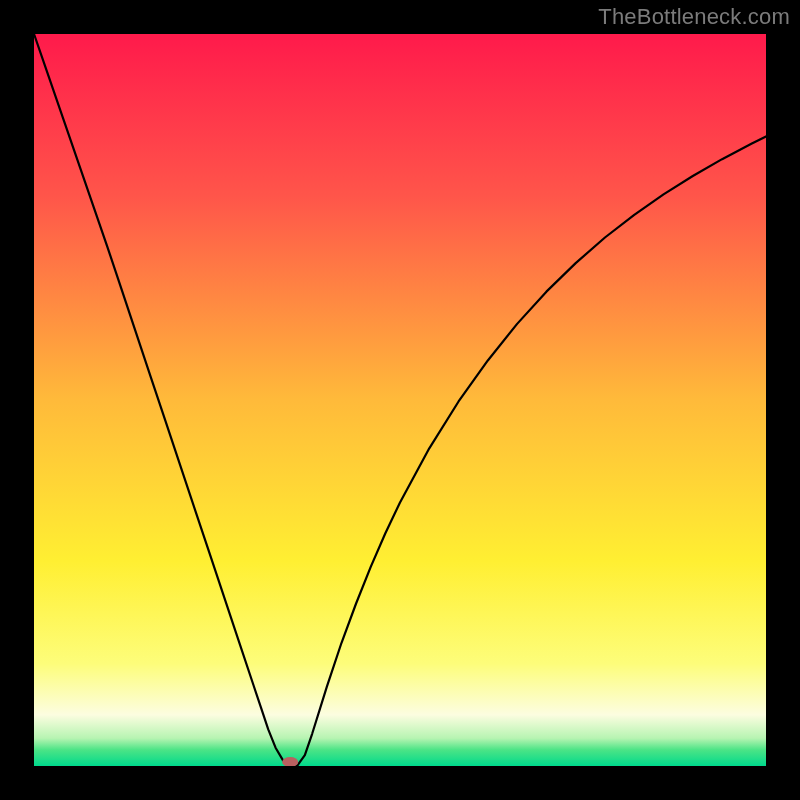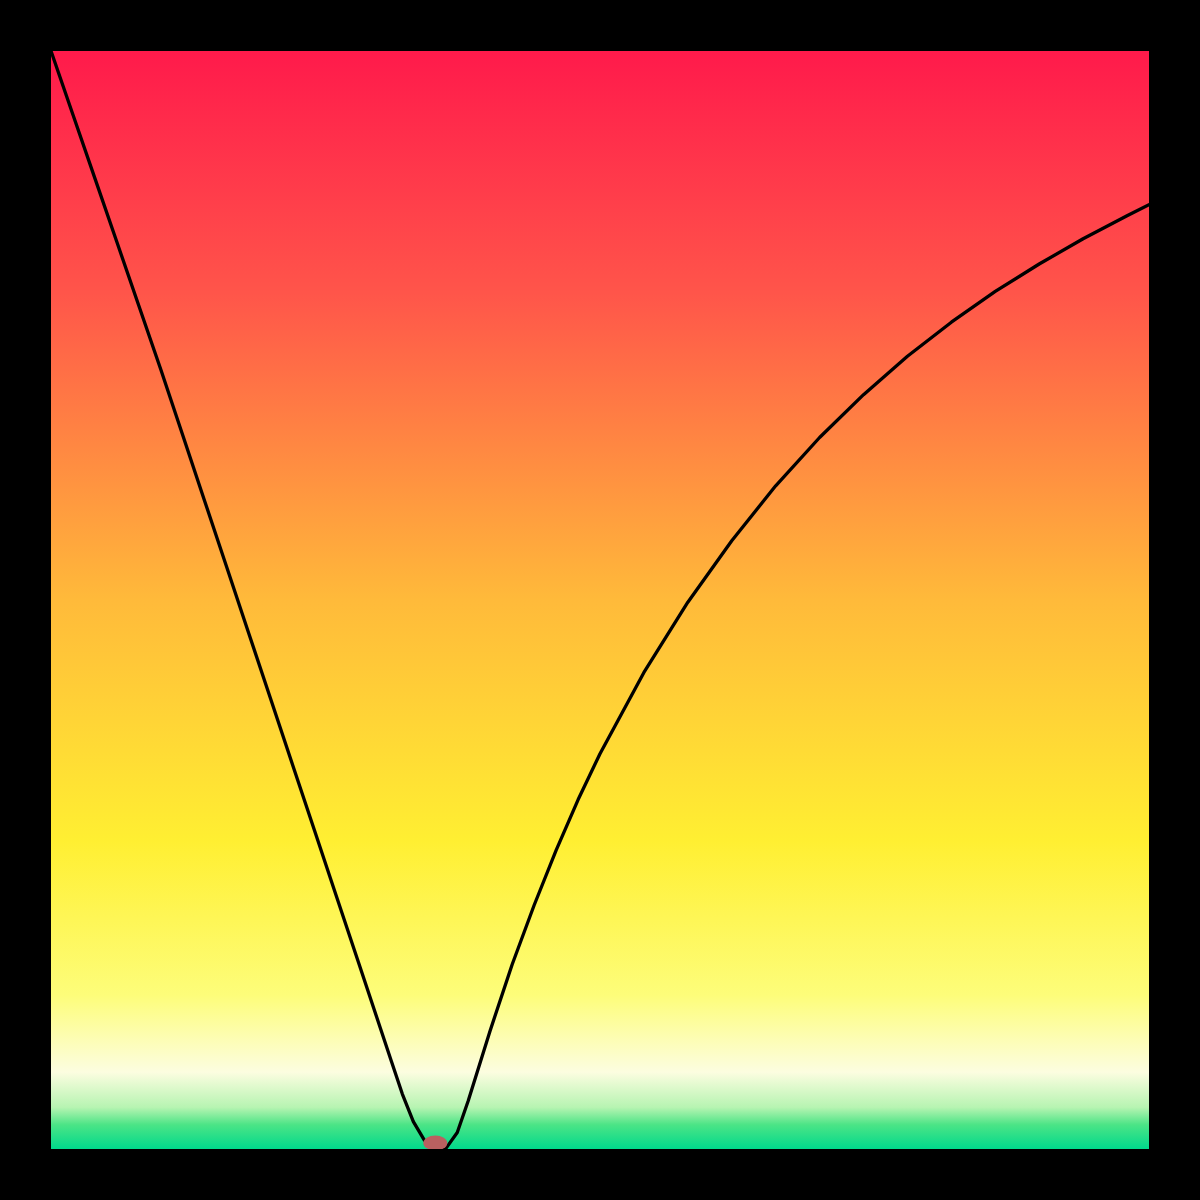--- a/index.html
+++ b/index.html
@@ -34,20 +34,21 @@
     top: 34px;
     width: 732px;
     height: 732px;
     display: block;
   }
 </style>
 </head>
 <body>
 <div class="frame">
 
+<div class="watermark">TheBottleneck.com</div>
 
 <svg viewBox="0 0 732 732" preserveAspectRatio="none">
   <defs>
     <linearGradient id="bg" x1="0" y1="0" x2="0" y2="1">
           <stop offset="0%" stop-color="#ff1a4b"></stop>
           <stop offset="22%" stop-color="#ff554a"></stop>
           <stop offset="50%" stop-color="#ffba3a"></stop>
           <stop offset="72%" stop-color="#ffef32"></stop>
           <stop offset="86%" stop-color="#fdfd7a"></stop>
           <stop offset="93%" stop-color="#fcfde0"></stop>

